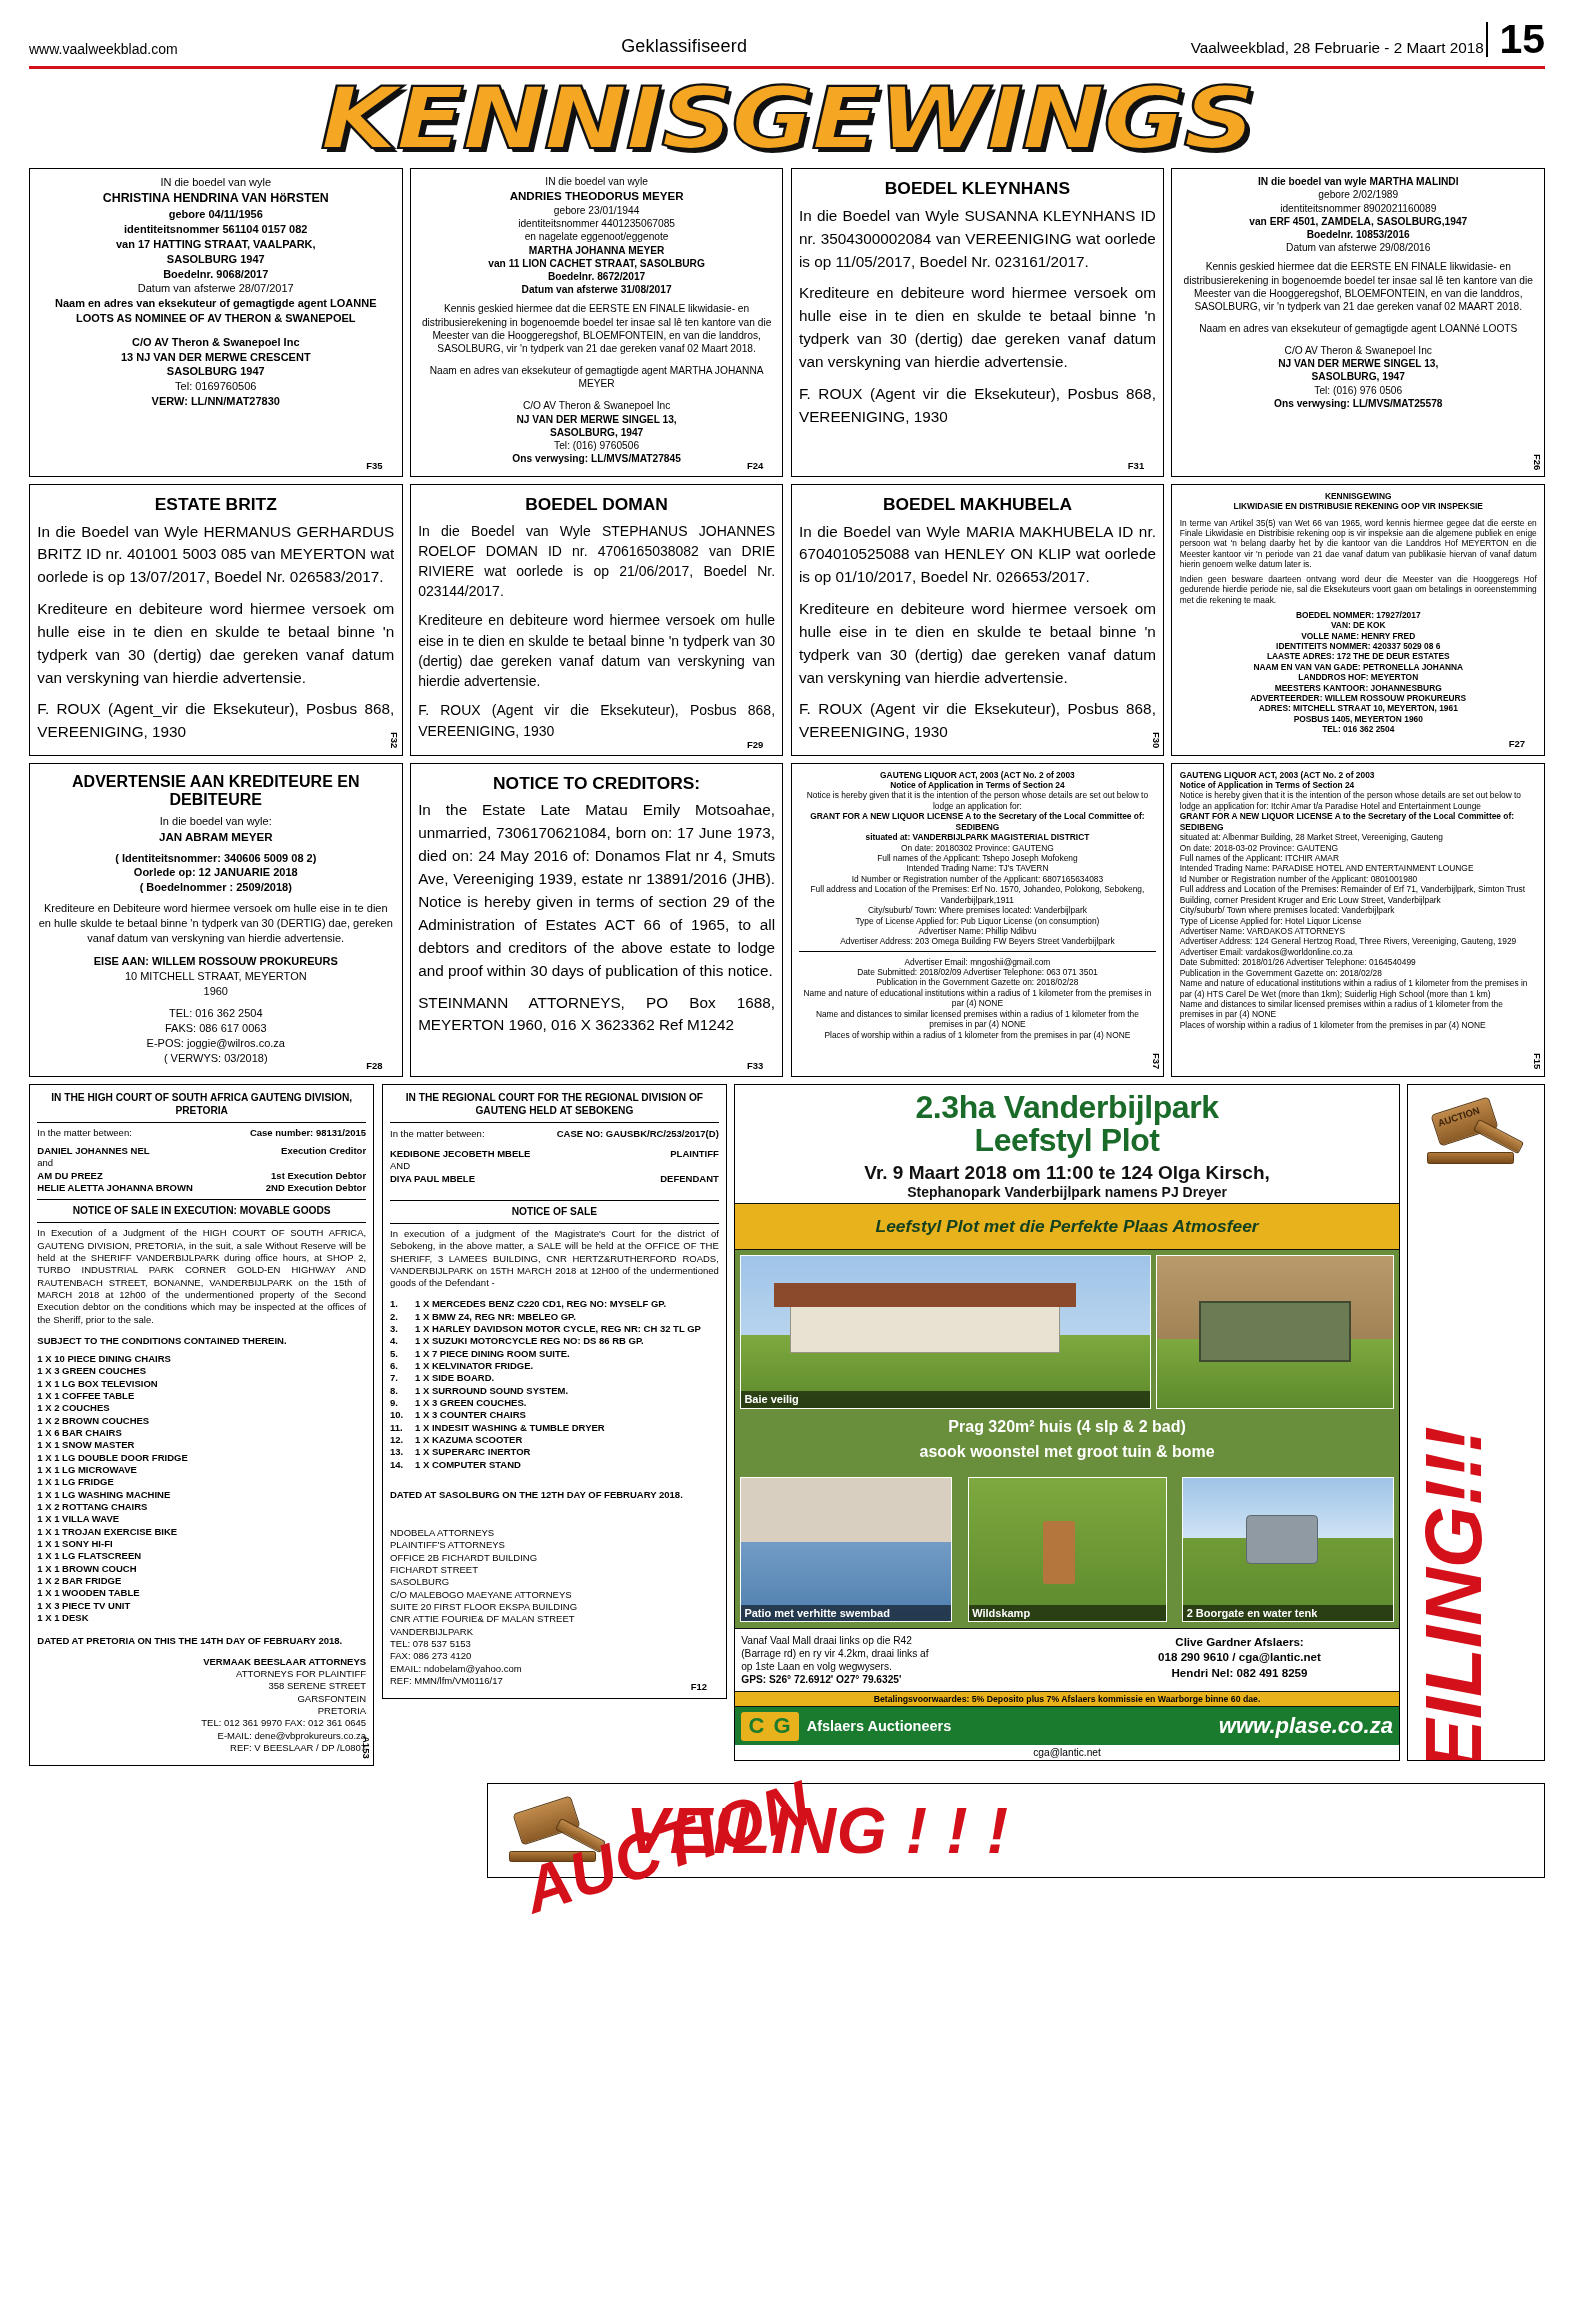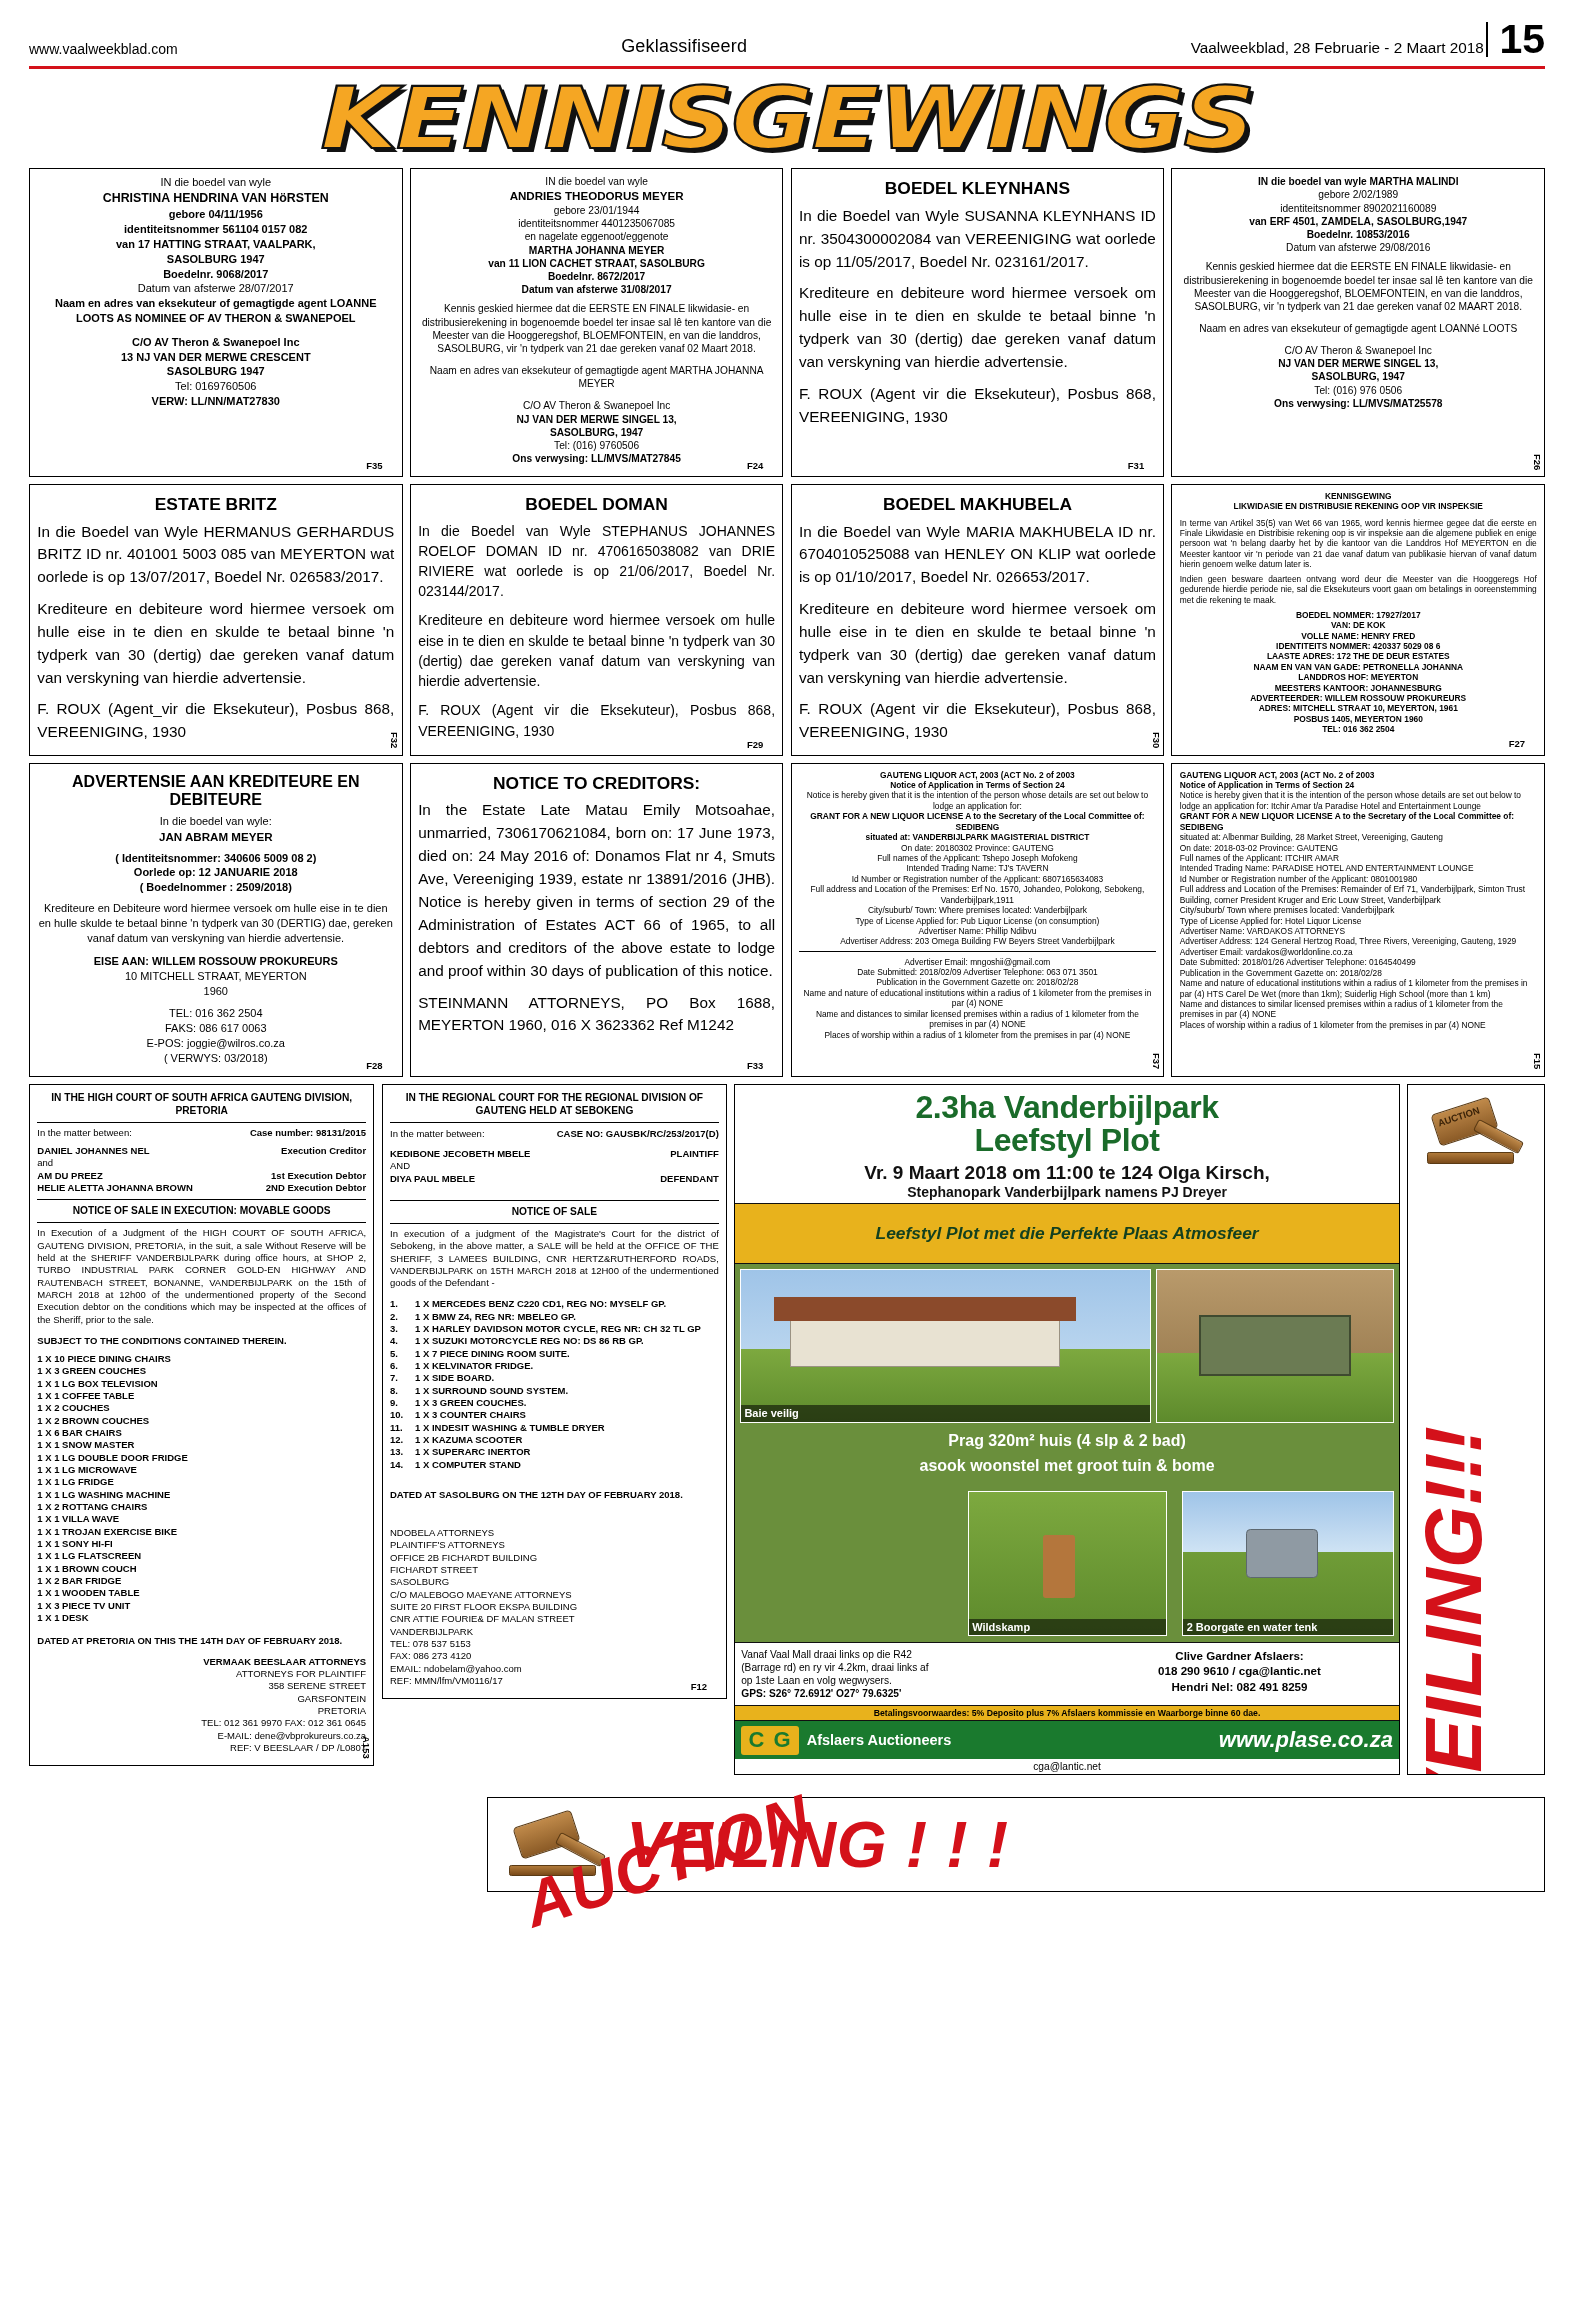--- a/index.html
+++ b/index.html
@@ -127,21 +127,21 @@
   }
   .ad-head .l2 { font-size: 19px; font-weight: bold; color:#111; margin-top:4.4px; }
   .ad-head .l3 { font-size: 14px; font-weight: bold; color:#111; }
   .ad-strip {
     background: #e8b21c;
     color: #13401f;
     text-align:center;
     font-size: 17.4px;
     font-weight: bold;
     font-style: italic;
-    padding: 19px 0;
+    padding: 12px 0;
     border-top: 1.5px solid #111;
     border-bottom: 1.5px solid #111;
   }
   .ad-photos { position: relative; height: 378px; background:#6a8f3c; }
   .ph { position:absolute; border: 1.5px solid #fff; overflow:hidden; }
   .ph .cap {
     position:absolute; left:0; bottom:0; right:0;
     background: rgba(0,0,0,.55); color:#fff; font-size: 11px;
     padding: 2.2px 3.6px; font-weight:bold;
   }
@@ -614,20 +614,24 @@
           <div class="ph dirt" style="right:4.4px; top:4.4px; width:36%; height:154px;">
             <div style="position:absolute;left:0;right:0;bottom:0;height:45%;" class="grass"></div>
             <div style="position:absolute;left:18%;bottom:30%;width:64%;height:40%;background:#6b7b53;border:2.2px solid #3f4a30;"></div>
           </div>
 
           <div style="position:absolute; left:0; right:0; top:160px; height:63px; background:#6a8f3c;">
             <div class="ad-textline" style="color:#fff; padding-top:7.3px;">Prag 320m² huis (4 slp &amp; 2 bad)</div>
             <div class="ad-textline" style="color:#fff; padding-top:0;">asook woonstel met groot tuin &amp; bome</div>
           </div>
 
+          <div class="ph water" style="left:4.4px; top:227px; width:32%; height:145px;">
+            <div style="position:absolute;left:0;right:0;top:0;height:45%;background:#d8cfc0;"></div>
+            <div class="cap">Patio met verhitte swembad</div>
+          </div>
           <div class="ph grass" style="left:35%; top:227px; width:30%; height:145px;">
             <div style="position:absolute;left:38%;top:30%;width:16%;height:44%;background:#b4763c;border-radius:2.9px;"></div>
             <div class="cap">Wildskamp</div>
           </div>
           <div class="ph grass" style="right:4.4px; top:227px; width:32%; height:145px;">
             <div style="position:absolute;left:0;right:0;top:0;height:42%;" class="sky"></div>
             <div style="position:absolute;left:30%;top:26%;width:34%;height:34%;background:#8f9aa3;border:1.5px solid #5d6870;border-radius:4.4px;"></div>
             <div class="cap">2 Boorgate en water tenk</div>
           </div>
         </div>

